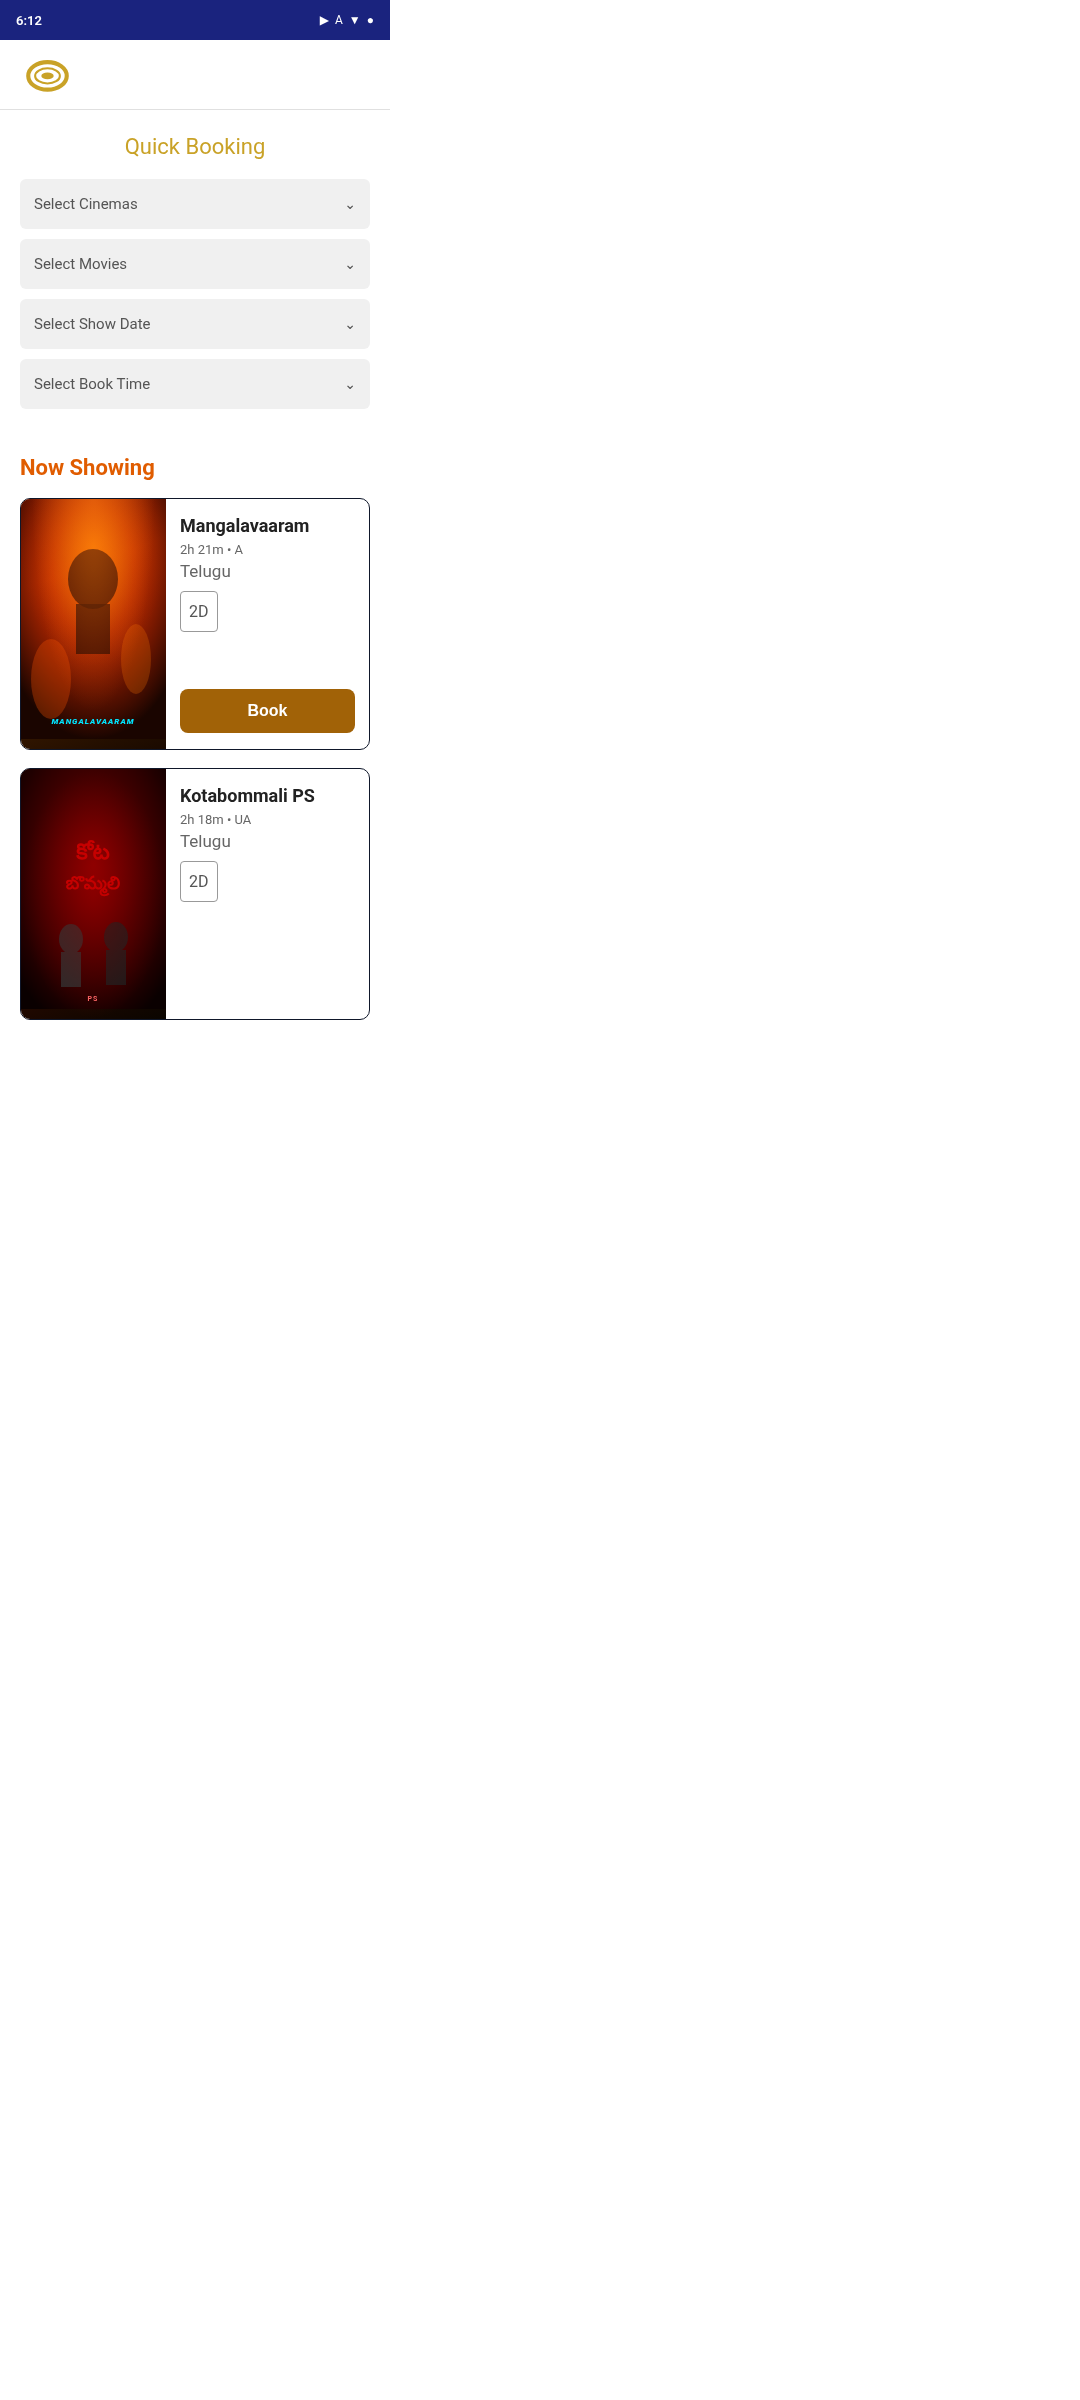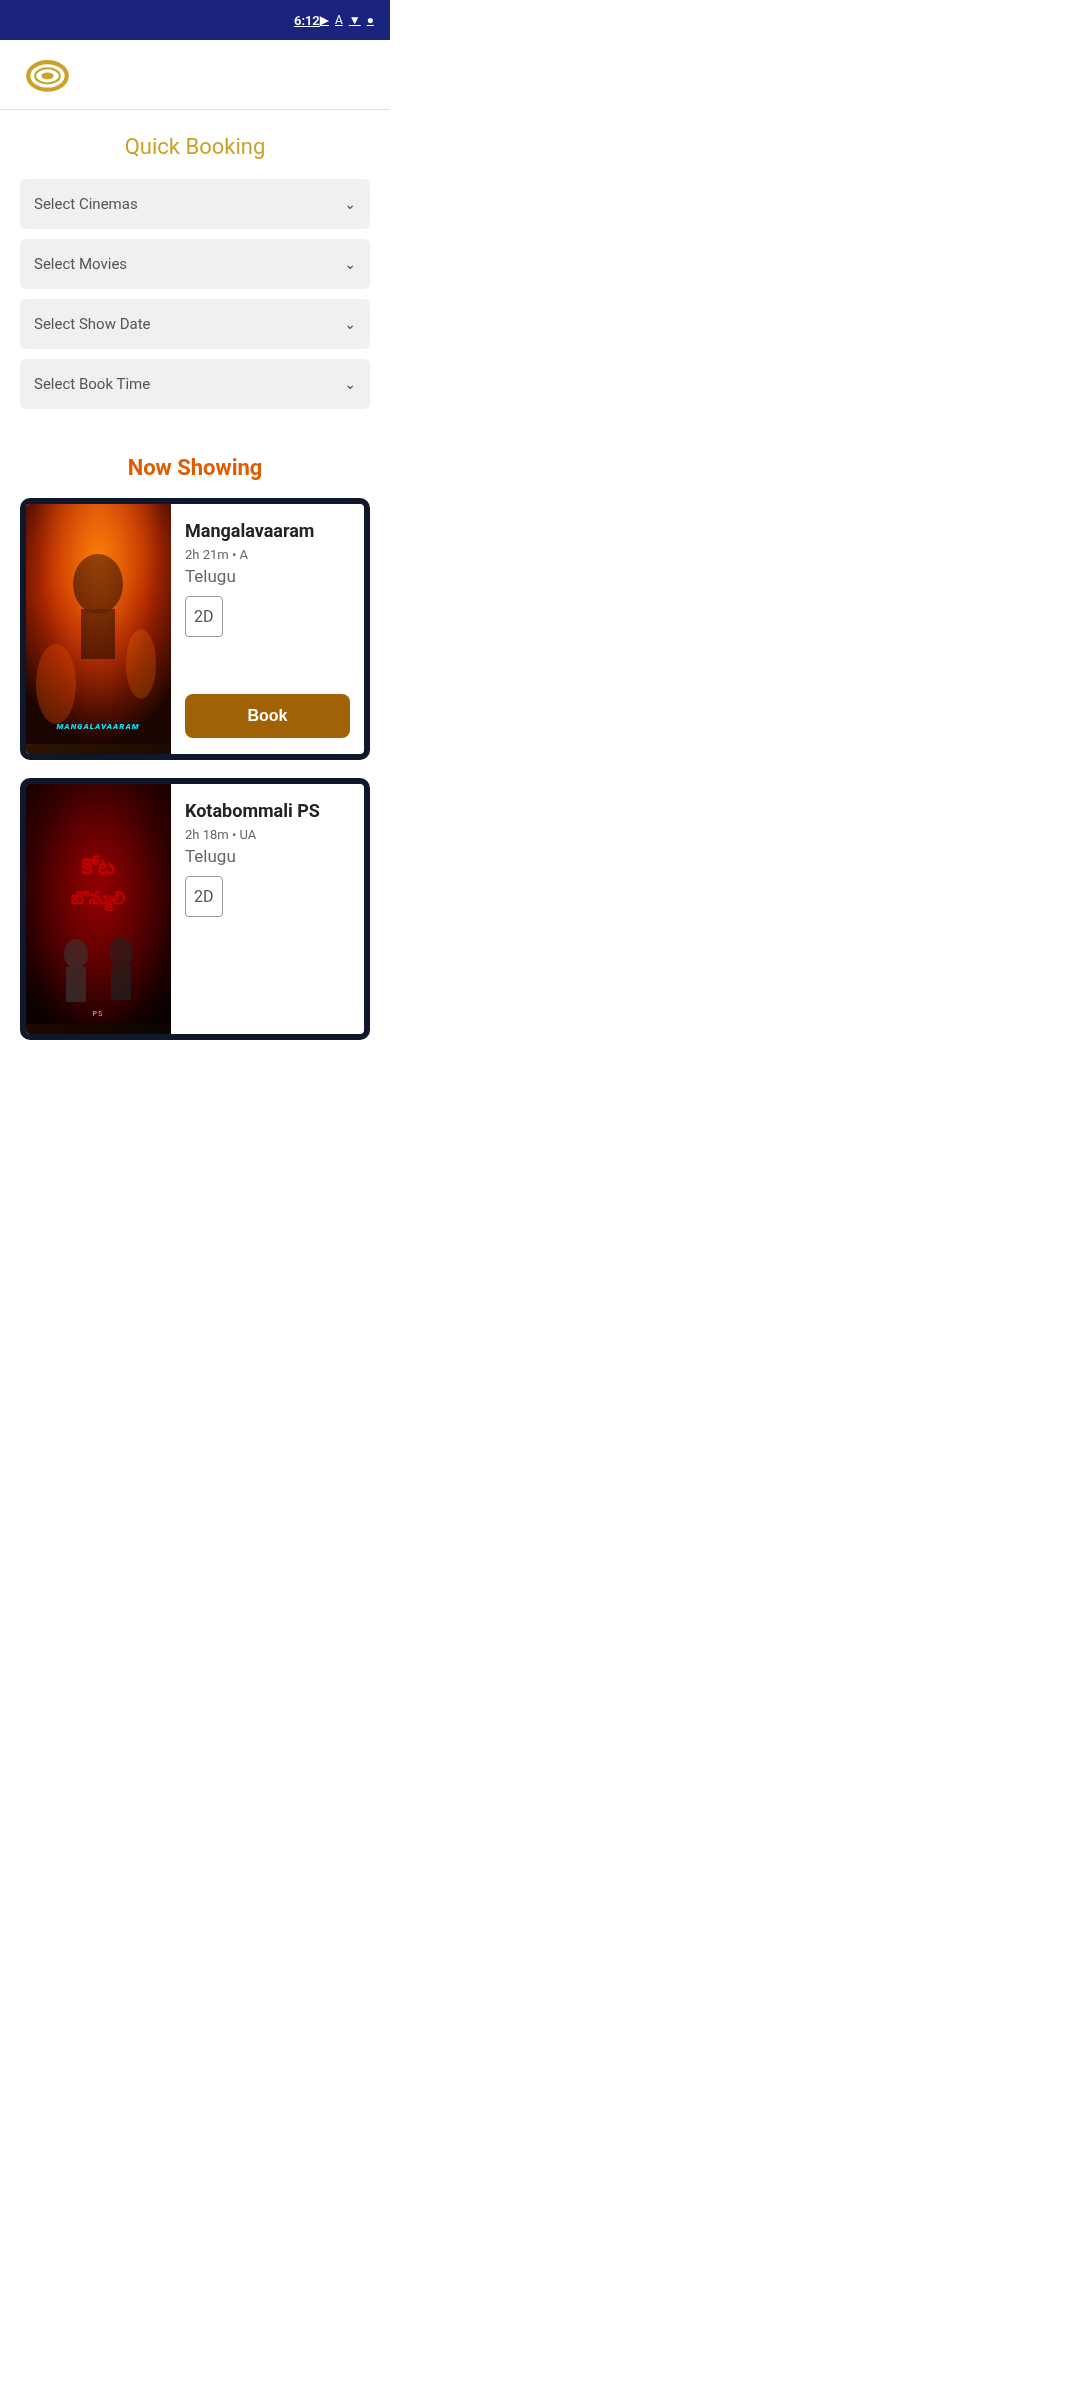--- a/index.html
+++ b/index.html
@@ -11,25 +11,24 @@
       background: #ffffff;
       font-family: -apple-system, BlinkMacSystemFont, 'Segoe UI', Roboto, sans-serif;
       overflow-x: hidden;
     }
 
     
     .status-bar {
       background: #1a237e;
       color: white;
       display: flex;
-      justify-content: flex-end;
+      justify-content: space-between;
       align-items: center;
       padding: 8px 16px;
       height: 40px;
-      text-decoration: underline;
     }
     .status-time {
       font-size: 13px;
       font-weight: 600;
     }
     .status-icons {
       display: flex;
       gap: 6px;
       align-items: center;
       font-size: 12px;
@@ -88,27 +87,26 @@
     }
 
     
     .now-showing-section {
       padding: 20px 20px 10px;
     }
     .now-showing-title {
       font-size: 22px;
       font-weight: 700;
       color: #e05c00;
-      text-align: center;
       margin-bottom: 18px;
     }
 
     
     .movie-card {
-      border: 6px solid #0f172a;
+      border: 1px solid #0f172a;
       border-radius: 10px;
       overflow: hidden;
       margin-bottom: 18px;
       display: flex;
       flex-direction: row;
       min-height: 200px;
     }
     .movie-poster {
       width: 145px;
       min-height: 200px;

